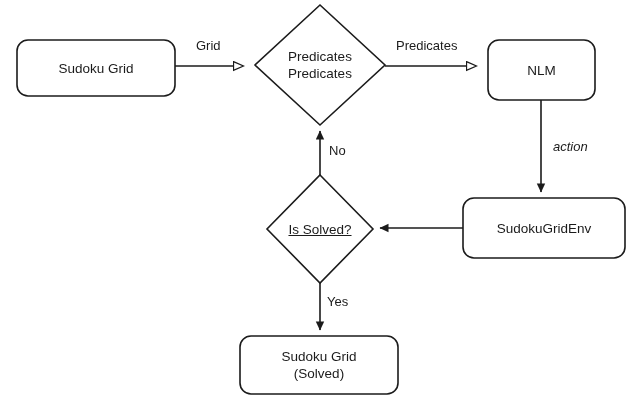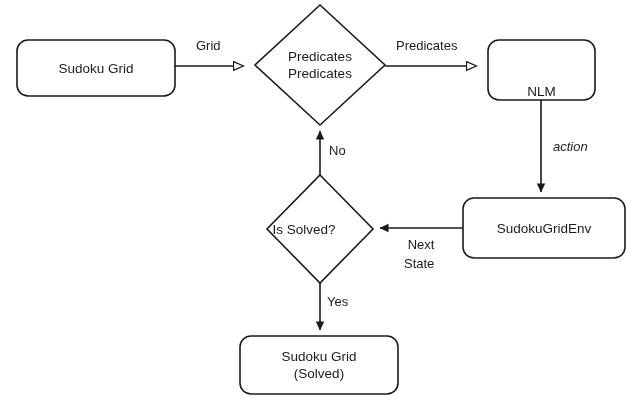--- a/index.html
+++ b/index.html
@@ -37,21 +37,21 @@
     font-family: "Liberation Sans", sans-serif;
     pointer-events: none;
     white-space: nowrap;
   }
   .edge-label {
     position: absolute;
     color: #1b1b1b;
     font-size: 13px;
     line-height: 16px;
     font-family: "Liberation Sans", sans-serif;
-    text-align: right;
+    text-align: left;
     white-space: nowrap;
   }
   .edge-label.multiline {
     line-height: 19px;
   }
 </style>
 </head>
 <body>
 
 <div id="canvas">
@@ -99,45 +99,41 @@
 
   <div class="node-label" style="left:17px; top:40px; width:158px; height:56px;">
     <span>Sudoku Grid</span>
   </div>
 
   <div class="node-label" style="left:255px; top:5px; width:130px; height:120px;">
     <span>Predicates</span>
     <span>Predicates</span>
   </div>
 
-  <div class="node-label" style="left:488px; top:40px; width:107px; height:60px;justify-content:flex-end;">
+  <div class="node-label" style="left:488px; top:40px; width:107px; height:60px;">
     <span>NLM</span>
   </div>
 
   <div class="node-label" style="left:463px; top:198px; width:162px; height:60px;text-align:center;">
     <span>SudokuGridEnv</span>
   </div>
 
-  <div class="node-label" style="left:251px; top:175px; width:106px; height:108px;">
+  <div class="node-label" style="left:267px; top:175px; width:106px; height:108px;text-decoration:underline;">
     <span>Is Solved?</span>
   </div>
 
   <div class="node-label" style="left:240px; top:336px; width:158px; height:58px;">
     <span>Sudoku Grid</span>
     <span>(Solved)</span>
   </div>
 
   <div class="edge-label" style="left:196px; top:38px;">Grid</div>
 
   <div class="edge-label" style="left:396px; top:38px;">Predicates</div>
 
   <div class="edge-label" style="left:553px; top:139px;font-style:italic;">action</div>
 
-  <div class="edge-label multiline" style="left:404px; top:235px;">
-    <div>Next</div>
-    <div>State</div>
-  </div>
 
   <div class="edge-label" style="left:329px; top:143px;">No</div>
 
   <div class="edge-label" style="left:327px; top:294px;">Yes</div>
 
 </div>
 
 </body></html>

